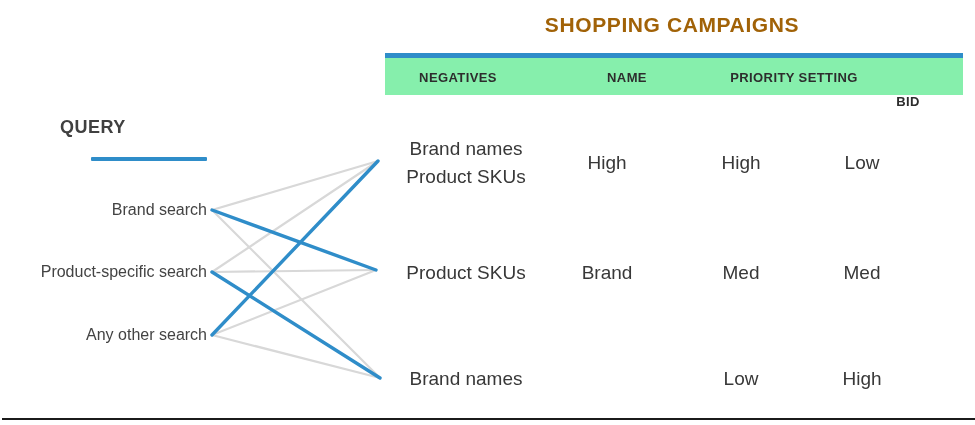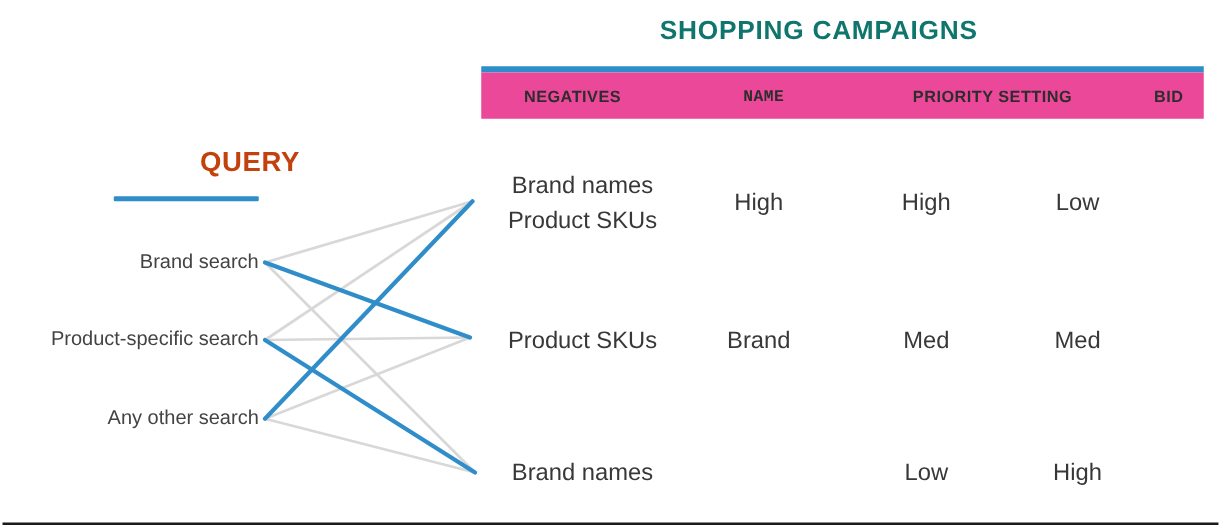--- a/index.html
+++ b/index.html
@@ -15,24 +15,24 @@
   #links-svg {
     position: absolute;
     left: 0; top: 0;
     width: 975px; height: 425px;
     pointer-events: none;
   }
   
   .query-heading {
     position: absolute;
     left: 60px; top: 117px; width: 180px;
-    text-align: right;
-    font-size: 22px;
+    text-align: left;
+    font-size: 18px;
     font-weight: bold;
-    color: #c2410c;
+    color: #404040;
     letter-spacing: 0.5px;
   }
   .query-underline {
     position: absolute;
     left: 91px; top: 157px;
     width: 116px; height: 4px;
     background: #2f8dc9;
     border-radius: 1px;
   }
   .query-item {
@@ -42,53 +42,53 @@
     white-space: nowrap;
     font-size: 16px;
     color: #434343;
   }
   .query-item.q0 { top: 210px; }
   .query-item.q1 { top: 272px; }
   .query-item.q2 { top: 335px; }
   
   .campaigns-title {
     position: absolute;
-    left: 366px; top: 13px; width: 578px;
+    left: 383px; top: 13px; width: 578px;
     text-align: center;
     font-size: 21px;
     font-weight: bold;
-    color: #0f766e;
+    color: #a16207;
     letter-spacing: 0.6px;
   }
   .header-bar {
     position: absolute;
     left: 385px; top: 53px;
     width: 578px; height: 5px;
     background: #2f8dc9;
   }
   .header-band {
     position: absolute;
     left: 385px; top: 58px;
     width: 578px; height: 37px;
-    background: #ec4899;
+    background: #86efac;
   }
   .header-cell {
     position: absolute;
     top: 50%;
     transform: translate(-50%, -50%);
     font-size: 13px;
     font-weight: bold;
     color: #2d2d2d;
     letter-spacing: 0.4px;
     white-space: nowrap;
   }
   .hc0 { left: 73px; }
-  .hc1 { left: 226px; font-family: Liberation Mono, monospace; }
+  .hc1 { left: 242px; }
   .hc2 { left: 389px; margin-left: 20px; }
-  .hc3 { left: 550px; }
+  .hc3 { left: 523px; margin-top: 24px; }
   .table-row {
     position: absolute;
     left: 404px; width: 578px;
   }
   .row0 { top: 135px; height: 56px; }
   .row1 { top: 247px; height: 52px; }
   .row2 { top: 353px; height: 52px; }
   .row-cell {
     position: absolute;
     top: 50%;

